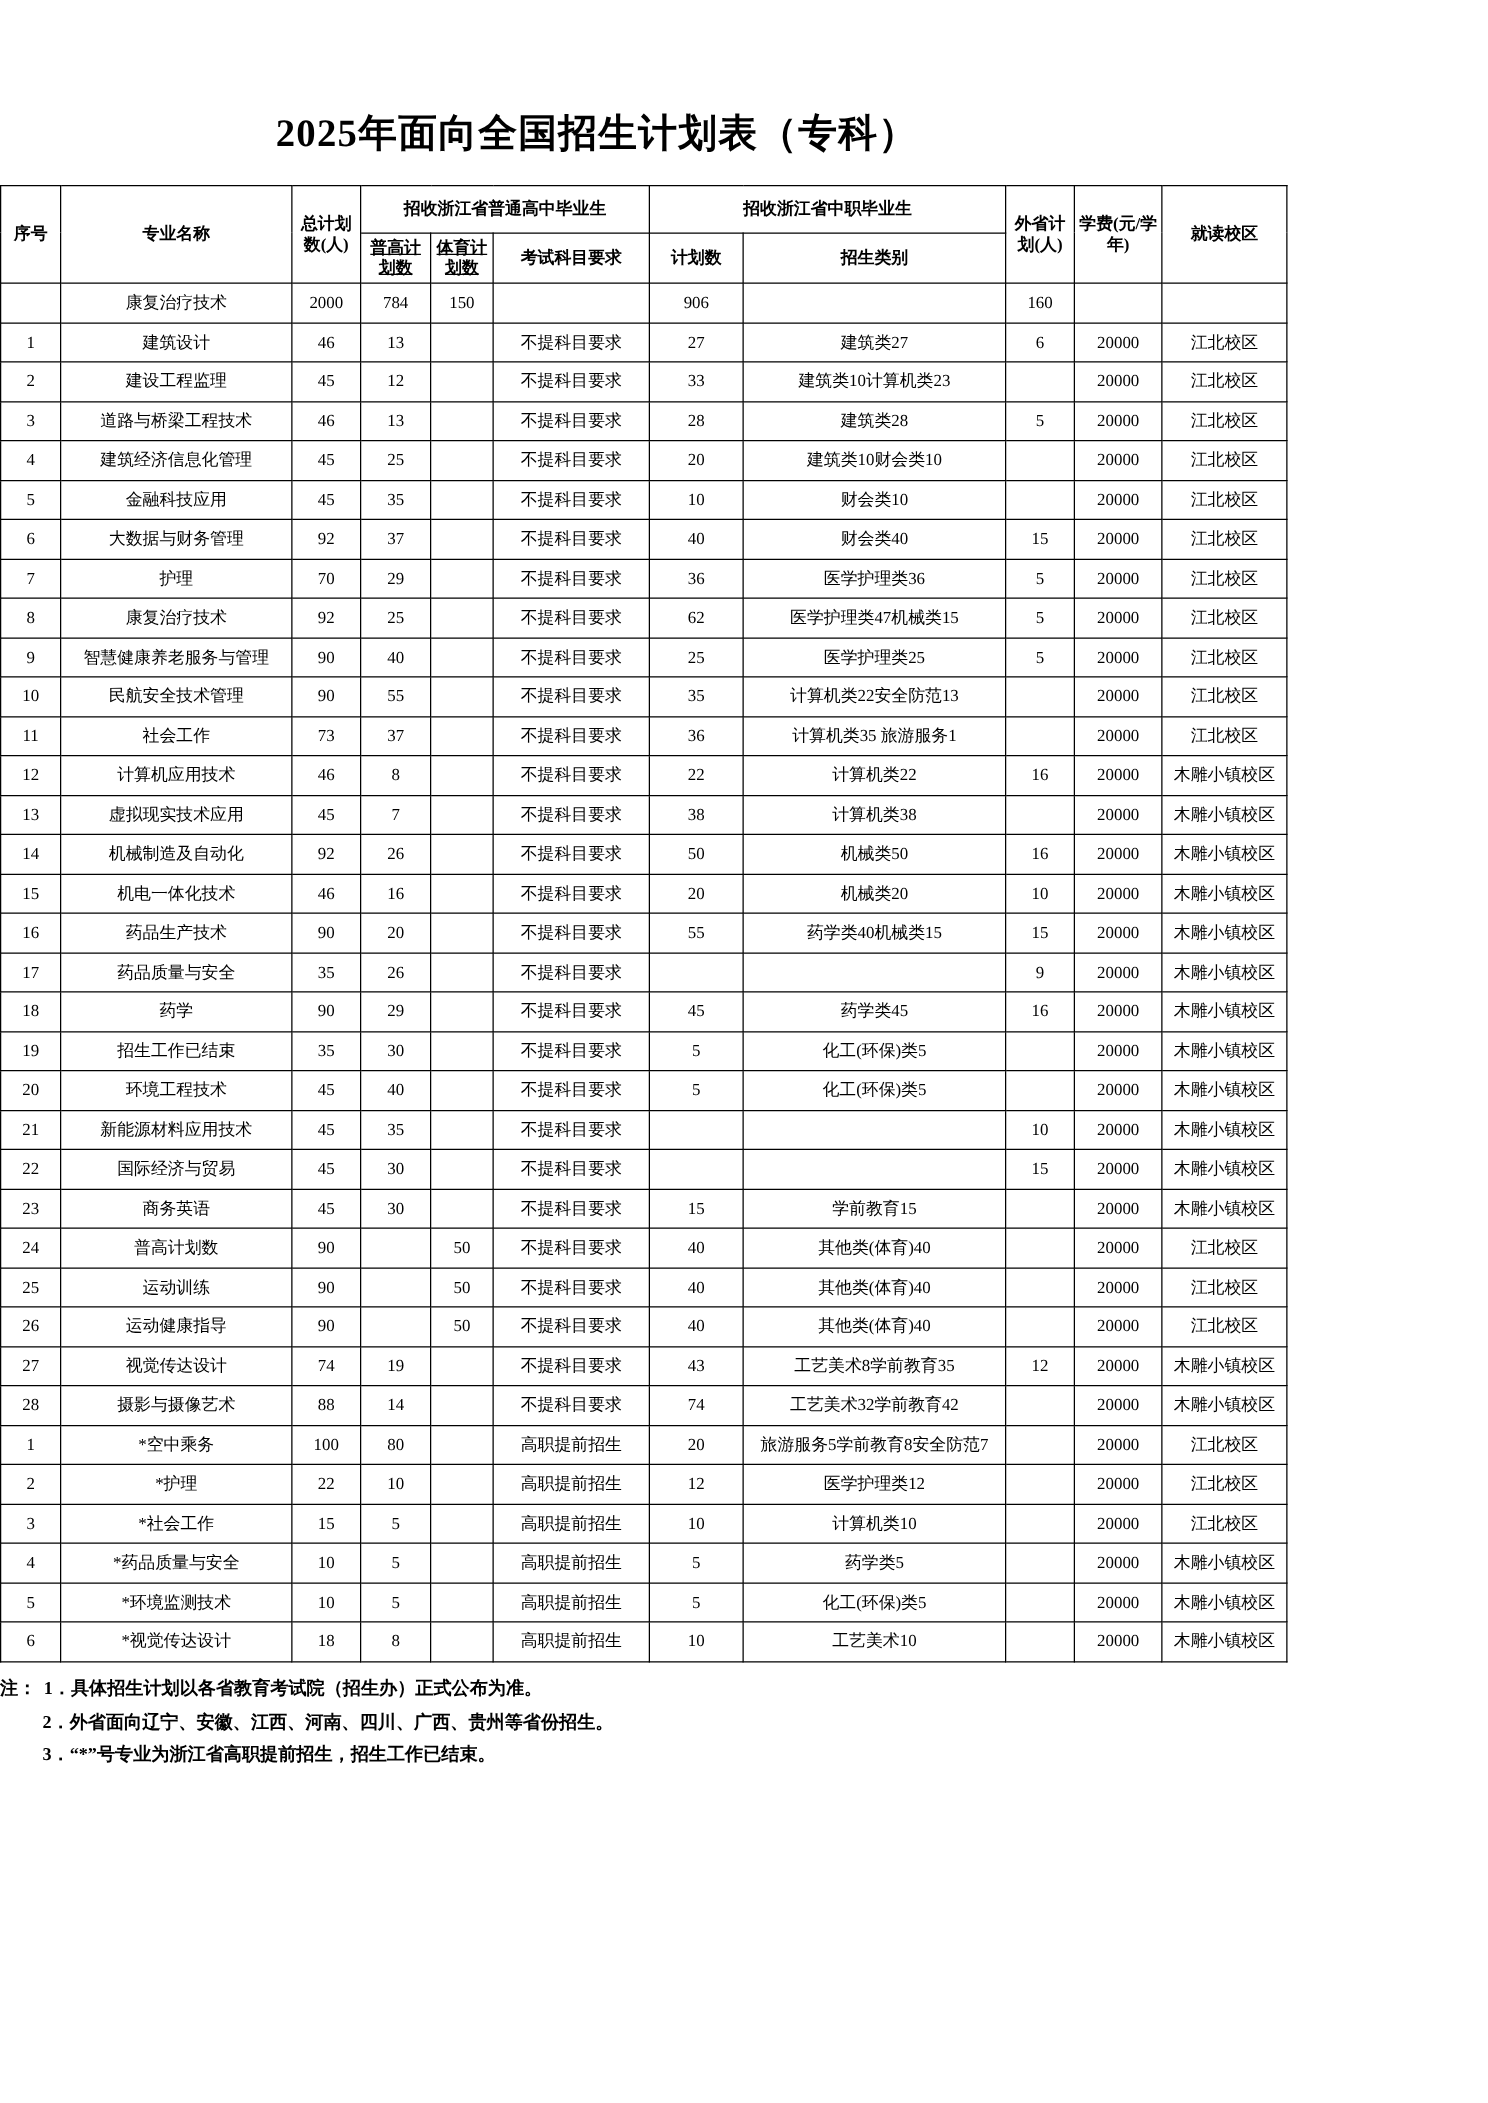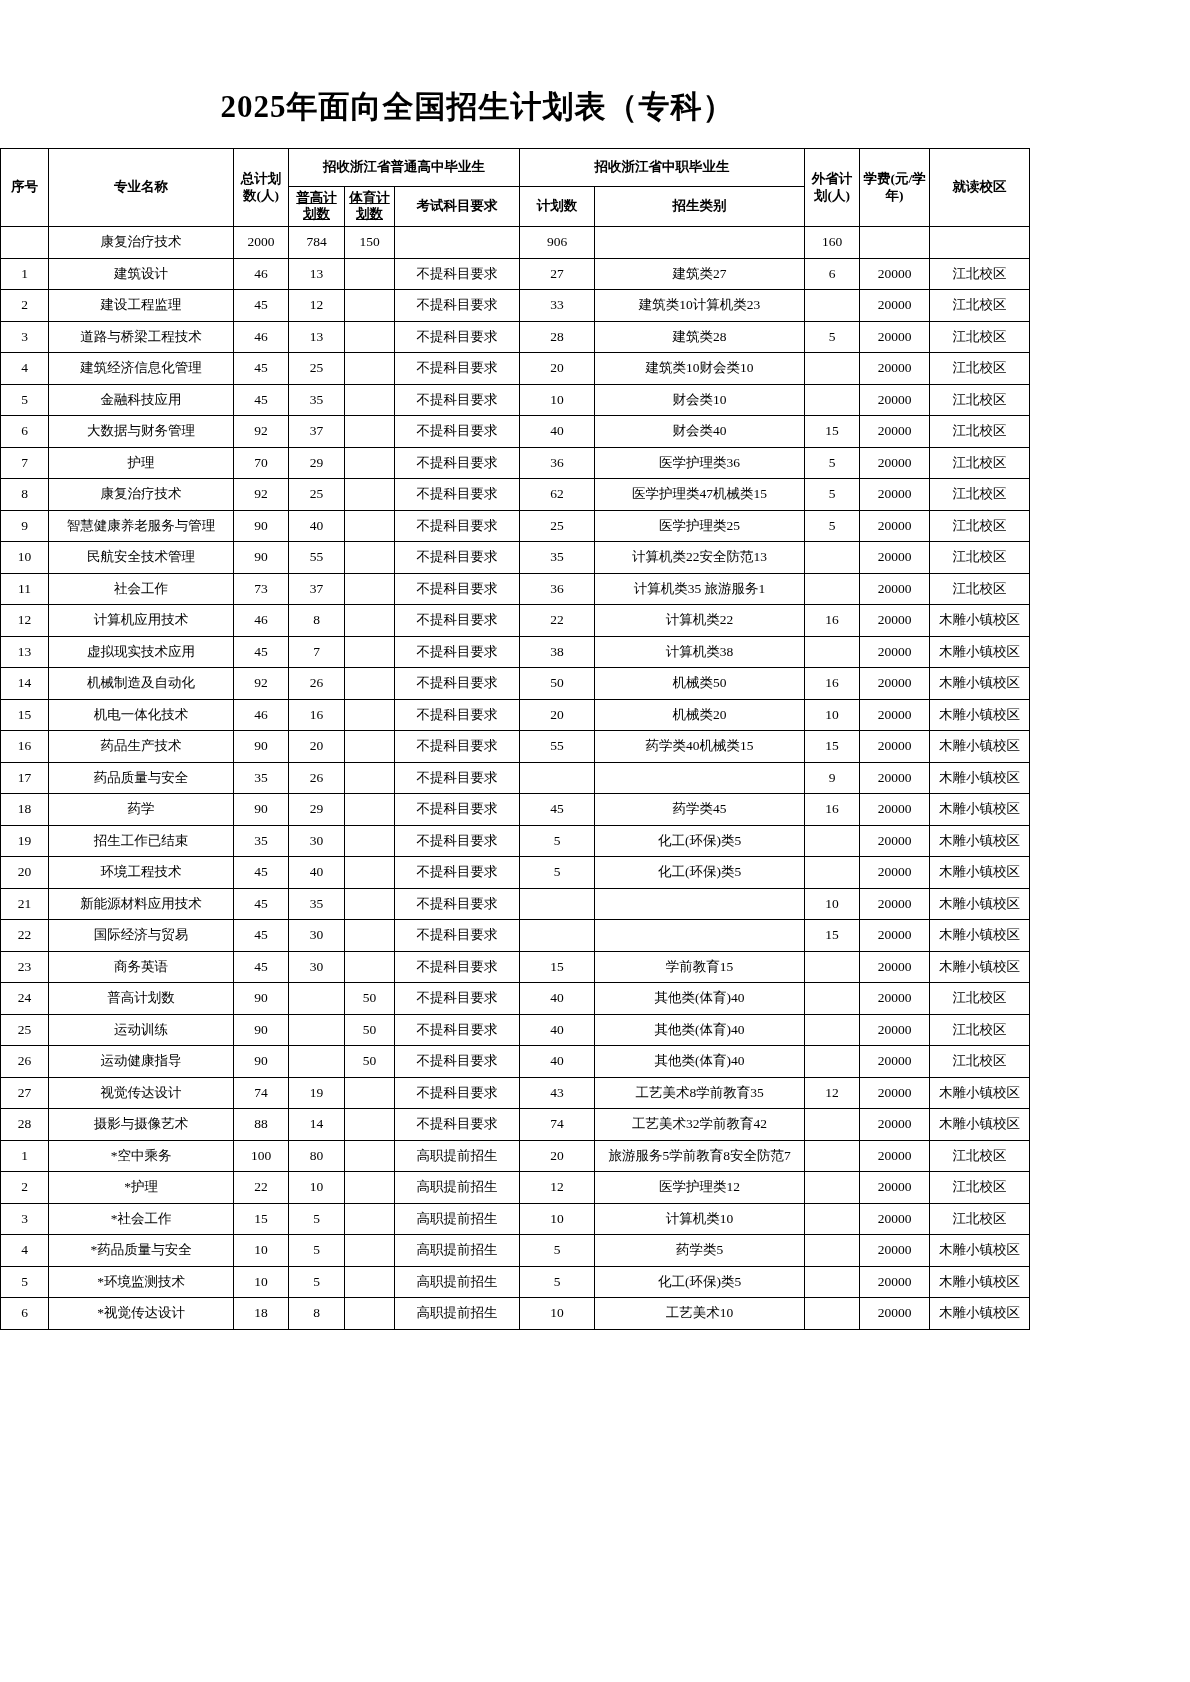--- a/index.html
+++ b/index.html
@@ -573,14 +573,25 @@
           <td>高职提前招生</td>
           <td>10</td>
           <td>工艺美术10</td>
           <td></td>
           <td>20000</td>
           <td>木雕小镇校区</td>
         </tr>
       </tbody>
   </table>
 
+  <div class="notes">
+    <div class="note-line note-first">
+      <span class="lbl">注：</span><span>1．具体招生计划以各省教育考试院（招生办）正式公布为准。</span>
+    </div>
+    <div class="note-line indent">
+      <span>2．外省面向辽宁、安徽、江西、河南、四川、广西、贵州等省份招生。</span>
+    </div>
+    <div class="note-line indent">
+      <span>3．“*”号专业为浙江省高职提前招生，招生工作已结束。</span>
+    </div>
+  </div>
 
 </div>
 
 </body></html>

